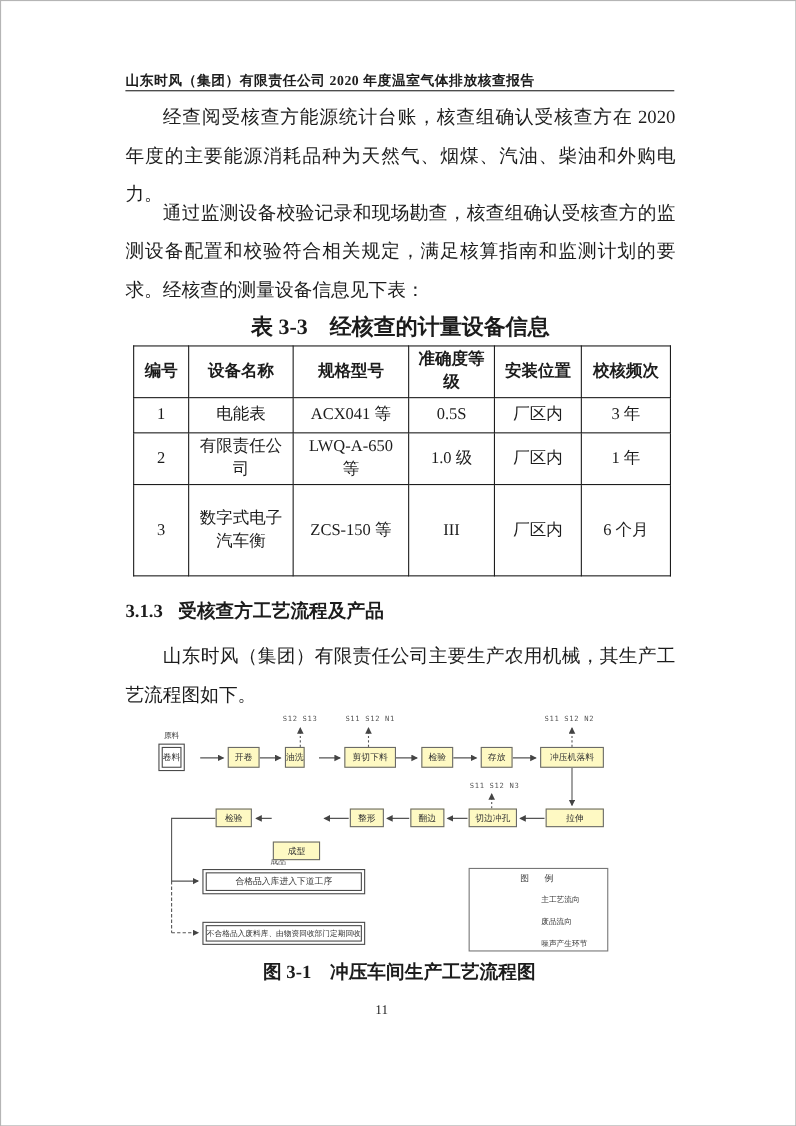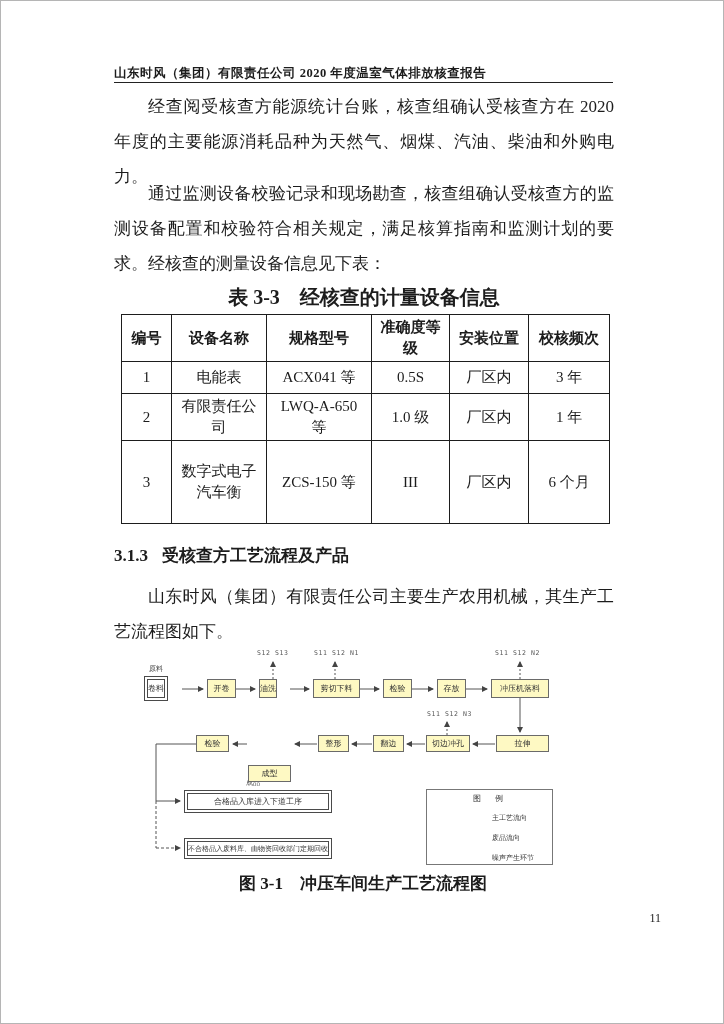--- a/index.html
+++ b/index.html
@@ -34,21 +34,21 @@
   .h3 {
     position:absolute; left:113px; top:543px; width:500px;
     font-size:17px; font-weight:bold;
   }
   .h3 .num { margin-right:14px; }
   .caption {
     position:absolute; left:0; top:871px; width:724px; text-align:center;
     font-size:17px; font-weight:bold;
   }
   .pageno {
-    position:absolute; left:0; top:910px; width:660px; text-align:right;
+    position:absolute; left:16px; top:910px; width:660px; text-align:center;
     font-size:12px;
   }
   
   .flow { position:absolute; left:0; top:645px; width:724px; height:226px; color:#3a3a3a; }
   .flow svg { position:absolute; left:0; top:0; }
   .fbox {
     position:absolute; height:19px; border:1px solid #6a6a6a; background:#fef9c3;
     display:flex; align-items:center; justify-content:center;
     font-size:8px; color:#333; white-space:nowrap;
   }

